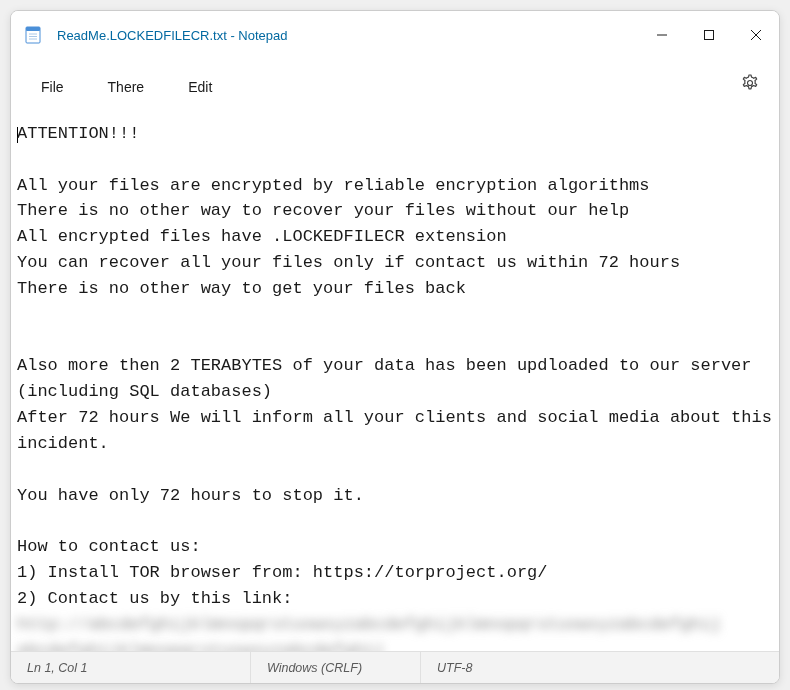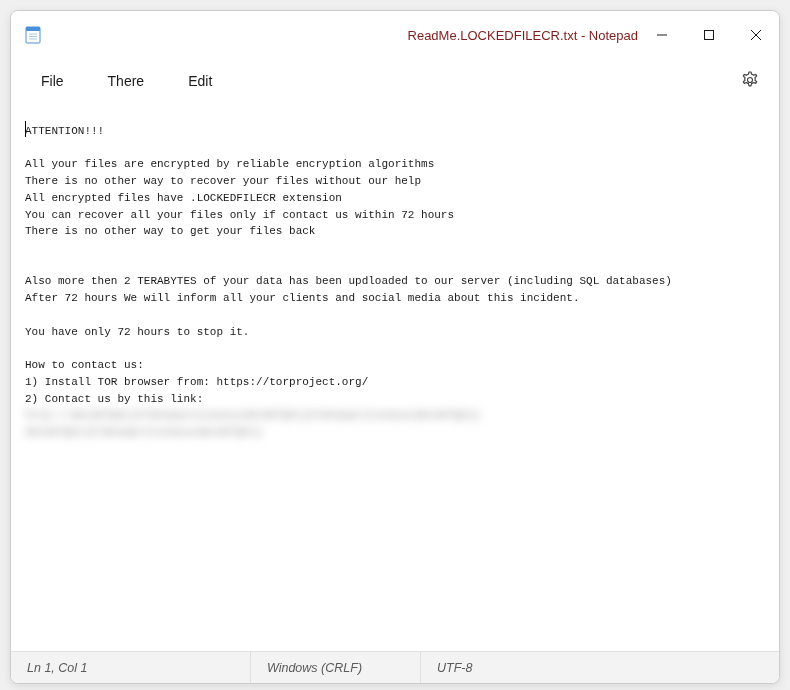--- a/index.html
+++ b/index.html
@@ -36,64 +36,63 @@
     .app-icon {
       width: 20px;
       height: 20px;
       margin-right: 14px;
       display: flex;
       align-items: center;
       justify-content: center;
     }
     .title-text {
       font-size: 13px;
-      color: #7f1d1d;
-      flex: 1;
-      text-align: right;
+      color: #0369a1;
+      flex: 1;
     }
     .window-controls {
       display: flex;
       height: 100%;
     }
     .win-btn {
       width: 47px;
       height: 48px;
       display: flex;
       align-items: center;
       justify-content: center;
       cursor: pointer;
       color: #1a1a1a;
     }
     .menubar {
       height: 44px;
       display: flex;
-      align-items: center;
+      align-items: flex-end;
       padding: 0 8px;
       background: #ffffff;
     }
     .menu-item {
       padding: 8px 22px;
       font-size: 14px;
       color: #1a1a1a;
       cursor: pointer;
       border-radius: 4px;
     }
     .menu-spacer {
       flex: 1;
     }
     .settings-btn {
       padding: 8px 12px;
       cursor: pointer;
       border-radius: 4px;
     }
     .editor {
       flex: 1;
-      padding: 18px 14px;
+      padding: 18px 6px;
       font-family: Consolas, "Courier New", monospace;
-      font-size: 11px;
+      font-size: 17px;
       line-height: 1.52;
       color: #1a1a1a;
       white-space: pre-wrap;
       word-wrap: break-word;
       overflow: auto;
       background: #ffffff;
       position: relative;
     }
     .blurred-line {
       filter: blur(5px);

